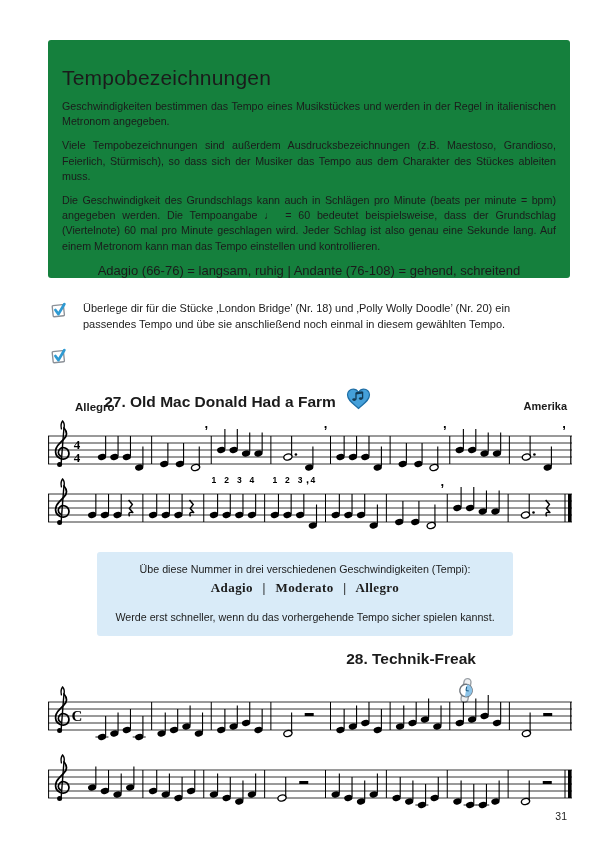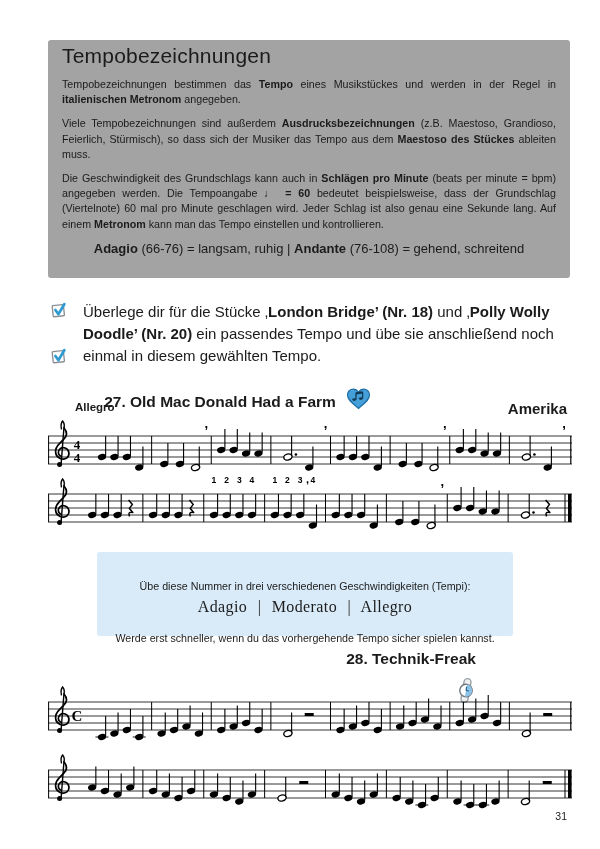--- a/index.html
+++ b/index.html
@@ -1,48 +1,48 @@
 <!DOCTYPE html>
 <html><head>
 <meta charset="utf-8">
 <style>
   html,body{margin:0;padding:0;background:#fff;}
   .page{position:relative;width:600px;height:849px;background:#ffffff;overflow:hidden;
         font-family:"Liberation Sans","DejaVu Sans",sans-serif;color:#1b1b1b;}
-  .b{font-weight:bold;}
-  .infobox{position:absolute;left:48px;top:40px;width:522px;height:238px;background:#a3a3a3;
-           border-radius:3px;box-sizing:border-box;padding:2px 14px 8px;}
+  .b{font-weight:normal;}
+  .infobox{position:absolute;left:48px;top:40px;width:522px;height:238px;background:#15803d;
+           border-radius:3px;box-sizing:border-box;padding:24px 14px 8px;}
   .infotitle{font-size:21px;font-weight:400;margin:2px 0 9px;letter-spacing:.2px;}
   .para{font-size:10.7px;line-height:1.42;text-align:justify;margin:0 0 9px;}
   .tline{font-size:13px;text-align:center;margin-top:2px;}
   .task{position:absolute;left:50px;width:508px;display:flex;gap:15px;align-items:flex-start;}
   .chk{flex:0 0 18px;width:18px;height:18px;margin-top:0;}
-  .task p{margin:0;font-size:15px;line-height:1.45;}
+  .task p{margin:0;font-size:11px;line-height:1.45;}
   .songheader{position:absolute;left:0;width:476px;display:flex;justify-content:center;
               align-items:flex-end;gap:9px;}
   .songtitle{font-size:15.5px;font-weight:bold;}
   .tempolabel{position:absolute;left:75px;top:401px;font-size:11.5px;font-weight:bold;}
-  .origin{position:absolute;right:33px;top:400px;font-size:15px;font-weight:bold;}
+  .origin{position:absolute;right:33px;top:400px;font-size:11px;font-weight:bold;}
   .staff{position:absolute;left:48px;width:524px;height:64px;display:block;}
   .midbox{position:absolute;left:97px;top:552px;width:416px;height:84px;background:#d9ebf8;
-          border-radius:3px;box-sizing:border-box;text-align:center;padding-top:26px;
+          border-radius:3px;box-sizing:border-box;text-align:center;padding-top:9px;
           font-size:10.7px;line-height:1.5;}
-  .serifline{font-family:"Liberation Serif","DejaVu Serif",serif;font-weight:normal;
-             font-size:16px;letter-spacing:.4px;word-spacing:6px;margin:1px 0 11px;}
+  .serifline{font-family:"Liberation Serif","DejaVu Serif",serif;font-weight:bold;
+             font-size:13px;letter-spacing:.4px;word-spacing:6px;margin:1px 0 11px;}
   .pagenum{position:absolute;right:33px;top:810px;font-size:10.5px;color:#222;text-align:center;}
 </style>
 </head>
 <body>
 
 <div class="page">
 
   <section class="infobox">
     <h1 class="infotitle">Tempobezeichnungen</h1>
-    <p class="para"><span>Tempobezeichnungen bestimmen das </span><span class="b">Tempo</span><span> eines Musikstückes und werden in der Regel in </span><span class="b">italienischen Metronom</span><span> angegeben.</span></p>
-    <p class="para"><span>Viele Tempobezeichnungen sind außerdem </span><span class="b">Ausdrucksbezeichnungen</span><span> (z.B. Maestoso, Grandioso, Feierlich, Stürmisch), so dass sich der Musiker das Tempo aus dem </span><span class="b">Maestoso des Stückes</span><span> ableiten muss.</span></p>
+    <p class="para"><span>Geschwindigkeiten bestimmen das </span><span class="b">Tempo</span><span> eines Musikstückes und werden in der Regel in </span><span class="b">italienischen Metronom</span><span> angegeben.</span></p>
+    <p class="para"><span>Viele Tempobezeichnungen sind außerdem </span><span class="b">Ausdrucksbezeichnungen</span><span> (z.B. Maestoso, Grandioso, Feierlich, Stürmisch), so dass sich der Musiker das Tempo aus dem </span><span class="b">Charakter des Stückes</span><span> ableiten muss.</span></p>
     <p class="para"><span>Die Geschwindigkeit des Grundschlags kann auch in </span><span class="b">Schlägen pro Minute</span><span> (beats per minute = bpm) angegeben werden. Die Tempoangabe </span><span class="b">♩ = 60</span><span> bedeutet beispielsweise, dass der Grundschlag (Viertelnote) 60 mal pro Minute geschlagen wird. Jeder Schlag ist also genau eine Sekunde lang. Auf einem </span><span class="b">Metronom</span><span> kann man das Tempo einstellen und kontrollieren.</span></p>
     <div class="tline"><span class="b">Adagio</span><span> (66-76) = langsam, ruhig | </span><span class="b">Andante</span><span> (76-108) = gehend, schreitend</span></div>
   </section>
 
   <div class="task" style="top:301px;">
     <span class="chk">
       <svg viewBox="0 0 20 20" width="18" height="18">
         <rect x="3" y="4.5" width="12.5" height="12.5" rx="1" transform="rotate(-6 9 11)" fill="#fff" stroke="#8b9097" stroke-width="1.5"></rect>
         <path d="M6,10 L9.4,14.6 L16,3.4" fill="none" stroke="#2f9ad2" stroke-width="3" stroke-linecap="round" stroke-linejoin="round"></path>
       </svg>

